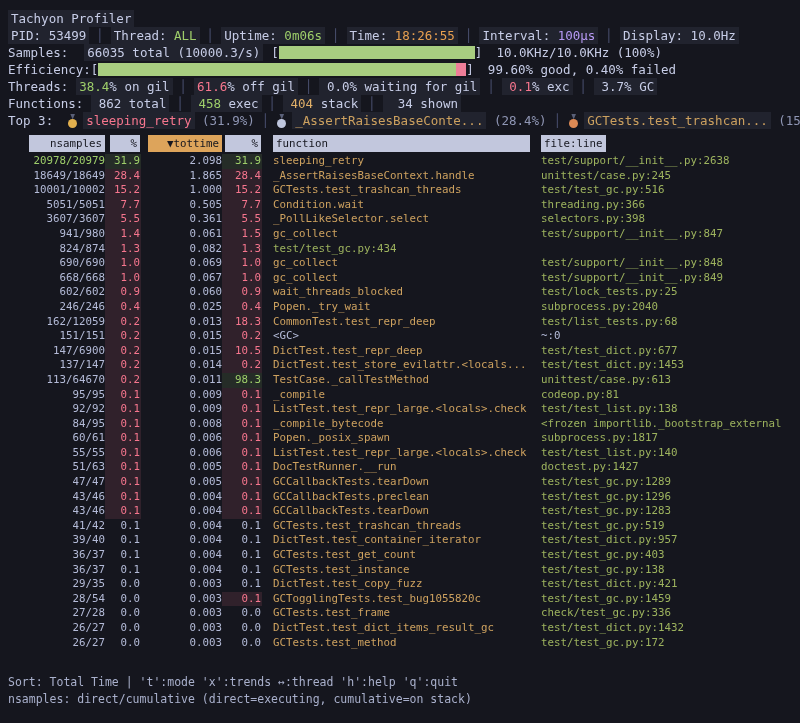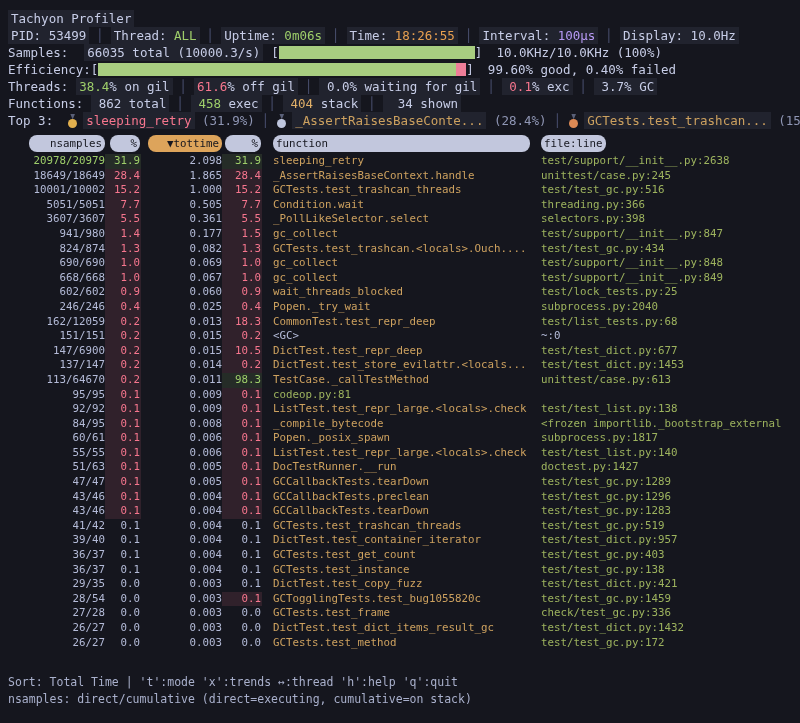--- a/index.html
+++ b/index.html
@@ -31,21 +31,21 @@
   .medal::before{content:''; position:absolute; top:0; left:3px; width:5px; height:6px;
     background:var(--ribbon,#5a6078); clip-path:polygon(0 0,100% 0,50% 100%);}
   .medal::after{content:''; position:absolute; bottom:0; left:1px; width:9px; height:9px; border-radius:50%;}
   .medal.gold::after{background:var(--medgold,#e2b04e);}
   .medal.silver::after{background:var(--medsilver,#bfc6de);}
   .medal.bronze::after{background:var(--medbronze,#dd8a55);}
   
   .thead{display:flex; margin-top:6px; height:17px; align-items:center;
     font-size:10.8px; line-height:15px; white-space:pre;}
   .hchip{display:inline-block; box-sizing:border-box; background:var(--hdrchip,#c2c7dd);
-    color:var(--hdrtxt,#15161e); padding:1px 3px;border-radius:8px;}
+    color:var(--hdrtxt,#15161e); padding:1px 3px;}
   .hchip.sort{background:var(--sortchip,#dda45b);}
   .w76{width:76px; text-align:right;} .w30{width:30px; text-align:right;}
   .w74{width:74px; text-align:right;} .w36{width:36px; text-align:right;}
   .wfull{width:100%; text-align:left;}
   .c1{width:99px; text-align:right;}
   .c2{width:36px; text-align:right; box-sizing:border-box; padding-right:1px;}
   .c3{width:81px; text-align:right;}
   .c4{width:40px; text-align:right; box-sizing:border-box; padding-right:1px;}
   .c5{width:257px; margin-left:11px; text-align:left; overflow:hidden;}
   .c6{flex:1; margin-left:11px; text-align:left; overflow:hidden;}
@@ -103,32 +103,32 @@
     <div class="c5"><span class="hchip wfull">function</span></div>
     <div class="c6"><span class="hchip">file:line</span></div>
   </div>
 
   <div class="tbody" id="tbody">
       <div class="tr"><div class="c1 tg">20978/20979</div><div class="c2 v-green">31.9</div><div class="c3">2.098</div><div class="c4 v-green">31.9</div><div class="c5 ttan">sleeping_retry</div><div class="c6 tolive">test/support/__init__.py:2638</div></div>
       <div class="tr"><div class="c1 ">18649/18649</div><div class="c2 v-red">28.4</div><div class="c3">1.865</div><div class="c4 v-red">28.4</div><div class="c5 ttan">_AssertRaisesBaseContext.handle</div><div class="c6 tolive">unittest/case.py:245</div></div>
       <div class="tr"><div class="c1 ">10001/10002</div><div class="c2 v-red">15.2</div><div class="c3">1.000</div><div class="c4 v-red">15.2</div><div class="c5 ttan">GCTests.test_trashcan_threads</div><div class="c6 tolive">test/test_gc.py:516</div></div>
       <div class="tr"><div class="c1 ">5051/5051</div><div class="c2 v-red">7.7</div><div class="c3">0.505</div><div class="c4 v-red">7.7</div><div class="c5 ttan">Condition.wait</div><div class="c6 tolive">threading.py:366</div></div>
       <div class="tr"><div class="c1 ">3607/3607</div><div class="c2 v-red">5.5</div><div class="c3">0.361</div><div class="c4 v-red">5.5</div><div class="c5 ttan">_PollLikeSelector.select</div><div class="c6 tolive">selectors.py:398</div></div>
-      <div class="tr"><div class="c1 ">941/980</div><div class="c2 v-red">1.4</div><div class="c3">0.177</div><div class="c4 v-red">1.5</div><div class="c5 ttan">gc_collect</div><div class="c6 tolive">test/support/__init__.py:847</div></div>
-      <div class="tr"><div class="c1 ">824/874</div><div class="c2 v-red">1.3</div><div class="c3">0.082</div><div class="c4 v-red">1.3</div><div class="c5 ttan">GCTests.test_trashcan.&lt;locals&gt;.Ouch....</div><div class="c6 tolive">test/test_gc.py:434</div></div>
+      <div class="tr"><div class="c1 ">941/980</div><div class="c2 v-red">1.4</div><div class="c3">0.061</div><div class="c4 v-red">1.5</div><div class="c5 ttan">gc_collect</div><div class="c6 tolive">test/support/__init__.py:847</div></div>
+      <div class="tr"><div class="c1 ">824/874</div><div class="c2 v-red">1.3</div><div class="c3">0.082</div><div class="c4 v-red">1.3</div><div class="c6 tolive">test/test_gc.py:434</div></div>
       <div class="tr"><div class="c1 ">690/690</div><div class="c2 v-red">1.0</div><div class="c3">0.069</div><div class="c4 v-red">1.0</div><div class="c5 ttan">gc_collect</div><div class="c6 tolive">test/support/__init__.py:848</div></div>
       <div class="tr"><div class="c1 ">668/668</div><div class="c2 v-red">1.0</div><div class="c3">0.067</div><div class="c4 v-red">1.0</div><div class="c5 ttan">gc_collect</div><div class="c6 tolive">test/support/__init__.py:849</div></div>
       <div class="tr"><div class="c1 ">602/602</div><div class="c2 v-red">0.9</div><div class="c3">0.060</div><div class="c4 v-red">0.9</div><div class="c5 ttan">wait_threads_blocked</div><div class="c6 tolive">test/lock_tests.py:25</div></div>
       <div class="tr"><div class="c1 ">246/246</div><div class="c2 v-red">0.4</div><div class="c3">0.025</div><div class="c4 v-red">0.4</div><div class="c5 ttan">Popen._try_wait</div><div class="c6 tolive">subprocess.py:2040</div></div>
       <div class="tr"><div class="c1 ">162/12059</div><div class="c2 v-red">0.2</div><div class="c3">0.013</div><div class="c4 v-red">18.3</div><div class="c5 ttan">CommonTest.test_repr_deep</div><div class="c6 tolive">test/list_tests.py:68</div></div>
       <div class="tr"><div class="c1 ">151/151</div><div class="c2 v-red">0.2</div><div class="c3">0.015</div><div class="c4 v-red">0.2</div><div class="c5 tnum">&lt;GC&gt;</div><div class="c6 tnum">~:0</div></div>
       <div class="tr"><div class="c1 ">147/6900</div><div class="c2 v-red">0.2</div><div class="c3">0.015</div><div class="c4 v-red">10.5</div><div class="c5 ttan">DictTest.test_repr_deep</div><div class="c6 tolive">test/test_dict.py:677</div></div>
       <div class="tr"><div class="c1 ">137/147</div><div class="c2 v-red">0.2</div><div class="c3">0.014</div><div class="c4 v-red">0.2</div><div class="c5 ttan">DictTest.test_store_evilattr.&lt;locals...</div><div class="c6 tolive">test/test_dict.py:1453</div></div>
       <div class="tr"><div class="c1 ">113/64670</div><div class="c2 v-red">0.2</div><div class="c3">0.011</div><div class="c4 v-green">98.3</div><div class="c5 ttan">TestCase._callTestMethod</div><div class="c6 tolive">unittest/case.py:613</div></div>
-      <div class="tr"><div class="c1 ">95/95</div><div class="c2 v-red">0.1</div><div class="c3">0.009</div><div class="c4 v-red">0.1</div><div class="c6 tolive">codeop.py:81</div></div>
+      <div class="tr"><div class="c1 ">95/95</div><div class="c2 v-red">0.1</div><div class="c3">0.009</div><div class="c4 v-red">0.1</div><div class="c5 ttan">_compile</div><div class="c6 tolive">codeop.py:81</div></div>
       <div class="tr"><div class="c1 ">92/92</div><div class="c2 v-red">0.1</div><div class="c3">0.009</div><div class="c4 v-red">0.1</div><div class="c5 ttan">ListTest.test_repr_large.&lt;locals&gt;.check</div><div class="c6 tolive">test/test_list.py:138</div></div>
       <div class="tr"><div class="c1 ">84/95</div><div class="c2 v-red">0.1</div><div class="c3">0.008</div><div class="c4 v-red">0.1</div><div class="c5 ttan">_compile_bytecode</div><div class="c6 tolive">&lt;frozen importlib._bootstrap_external</div></div>
       <div class="tr"><div class="c1 ">60/61</div><div class="c2 v-red">0.1</div><div class="c3">0.006</div><div class="c4 v-red">0.1</div><div class="c5 ttan">Popen._posix_spawn</div><div class="c6 tolive">subprocess.py:1817</div></div>
       <div class="tr"><div class="c1 ">55/55</div><div class="c2 v-red">0.1</div><div class="c3">0.006</div><div class="c4 v-red">0.1</div><div class="c5 ttan">ListTest.test_repr_large.&lt;locals&gt;.check</div><div class="c6 tolive">test/test_list.py:140</div></div>
       <div class="tr"><div class="c1 ">51/63</div><div class="c2 v-red">0.1</div><div class="c3">0.005</div><div class="c4 v-red">0.1</div><div class="c5 ttan">DocTestRunner.__run</div><div class="c6 tolive">doctest.py:1427</div></div>
       <div class="tr"><div class="c1 ">47/47</div><div class="c2 v-red">0.1</div><div class="c3">0.005</div><div class="c4 v-red">0.1</div><div class="c5 ttan">GCCallbackTests.tearDown</div><div class="c6 tolive">test/test_gc.py:1289</div></div>
       <div class="tr"><div class="c1 ">43/46</div><div class="c2 v-red">0.1</div><div class="c3">0.004</div><div class="c4 v-red">0.1</div><div class="c5 ttan">GCCallbackTests.preclean</div><div class="c6 tolive">test/test_gc.py:1296</div></div>
       <div class="tr"><div class="c1 ">43/46</div><div class="c2 v-red">0.1</div><div class="c3">0.004</div><div class="c4 v-red">0.1</div><div class="c5 ttan">GCCallbackTests.tearDown</div><div class="c6 tolive">test/test_gc.py:1283</div></div>
       <div class="tr"><div class="c1 ">41/42</div><div class="c2 ">0.1</div><div class="c3">0.004</div><div class="c4 ">0.1</div><div class="c5 ttan">GCTests.test_trashcan_threads</div><div class="c6 tolive">test/test_gc.py:519</div></div>
       <div class="tr"><div class="c1 ">39/40</div><div class="c2 ">0.1</div><div class="c3">0.004</div><div class="c4 ">0.1</div><div class="c5 ttan">DictTest.test_container_iterator</div><div class="c6 tolive">test/test_dict.py:957</div></div>

